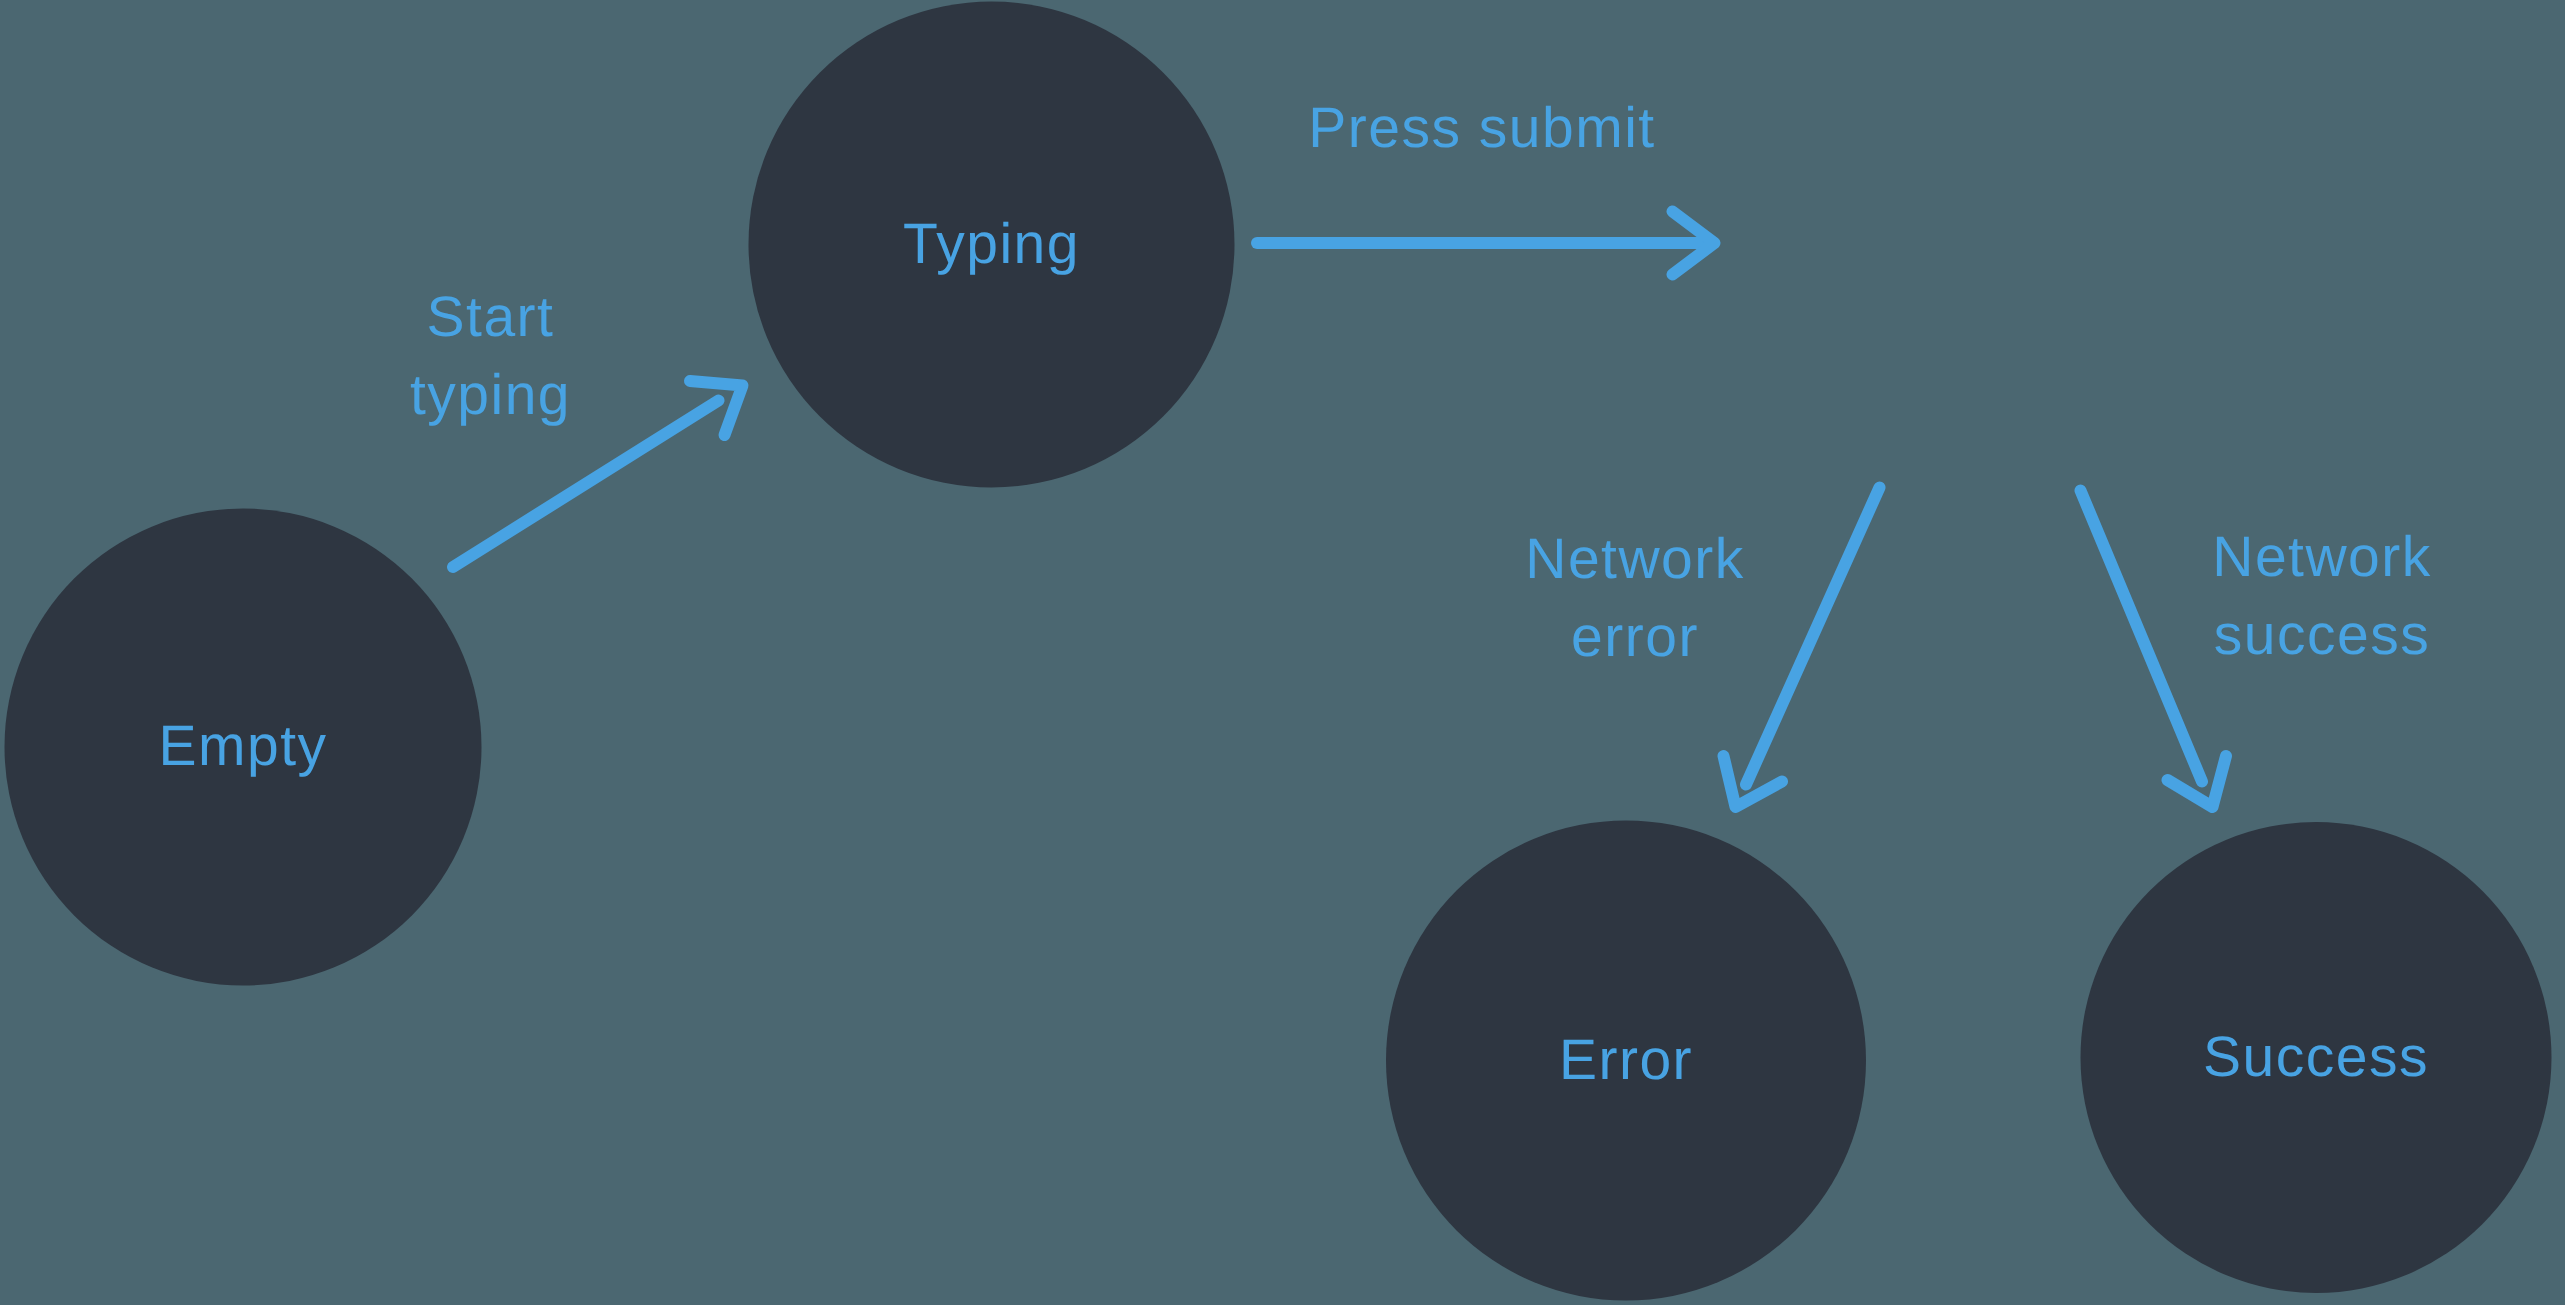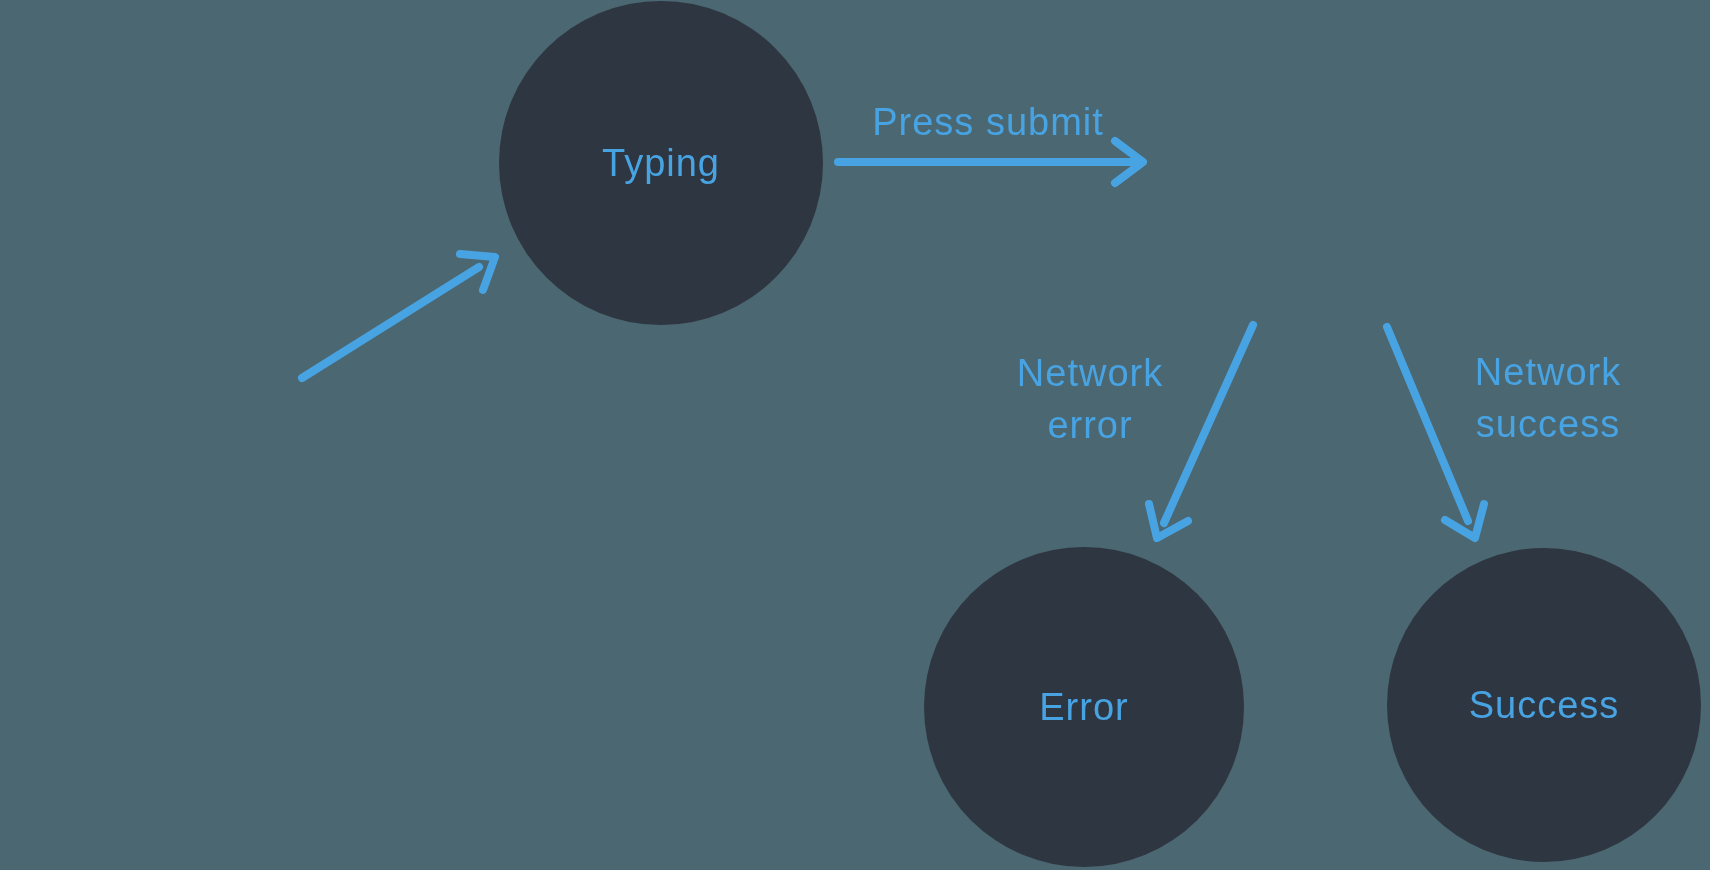--- a/index.html
+++ b/index.html
@@ -72,36 +72,43 @@
       <line x1="1253" y1="325" x2="1164" y2="523"></line>
       <path d="M 1149 504 L 1157 538 L 1188 521"></path>
     </g>
 
     <g>
       <line x1="1387" y1="327" x2="1468" y2="521"></line>
       <path d="M 1445 520 L 1475 538 L 1484 504"></path>
     </g>
   </svg>
 
+  <div class="state" style="left:3px;top:339px;width:318px;height:318px;">
+    <span class="state-label">Empty</span>
+  </div>
 
   <div class="state" style="left:499px;top:1px;width:324px;height:324px;">
     <span class="state-label">Typing</span>
   </div>
 
 
   <div class="state" style="left:924px;top:547px;width:320px;height:320px;">
     <span class="state-label">Error</span>
   </div>
 
   <div class="state" style="left:1387px;top:548px;width:314px;height:314px;">
     <span class="state-label">Success</span>
   </div>
 
+  <div class="edge-label" style="left:327px;top:238px;">
+    <span>Start</span>
+    <span>typing</span>
+  </div>
 
-  <div class="edge-label" style="left:988px;top:86px;margin-top:36px;">
+  <div class="edge-label" style="left:988px;top:86px;">
     <span>Press submit</span>
   </div>
 
   <div class="edge-label" style="left:1090px;top:399px;">
     <span>Network</span>
     <span>error</span>
   </div>
 
   <div class="edge-label" style="left:1548px;top:398px;">
     <span>Network</span>

